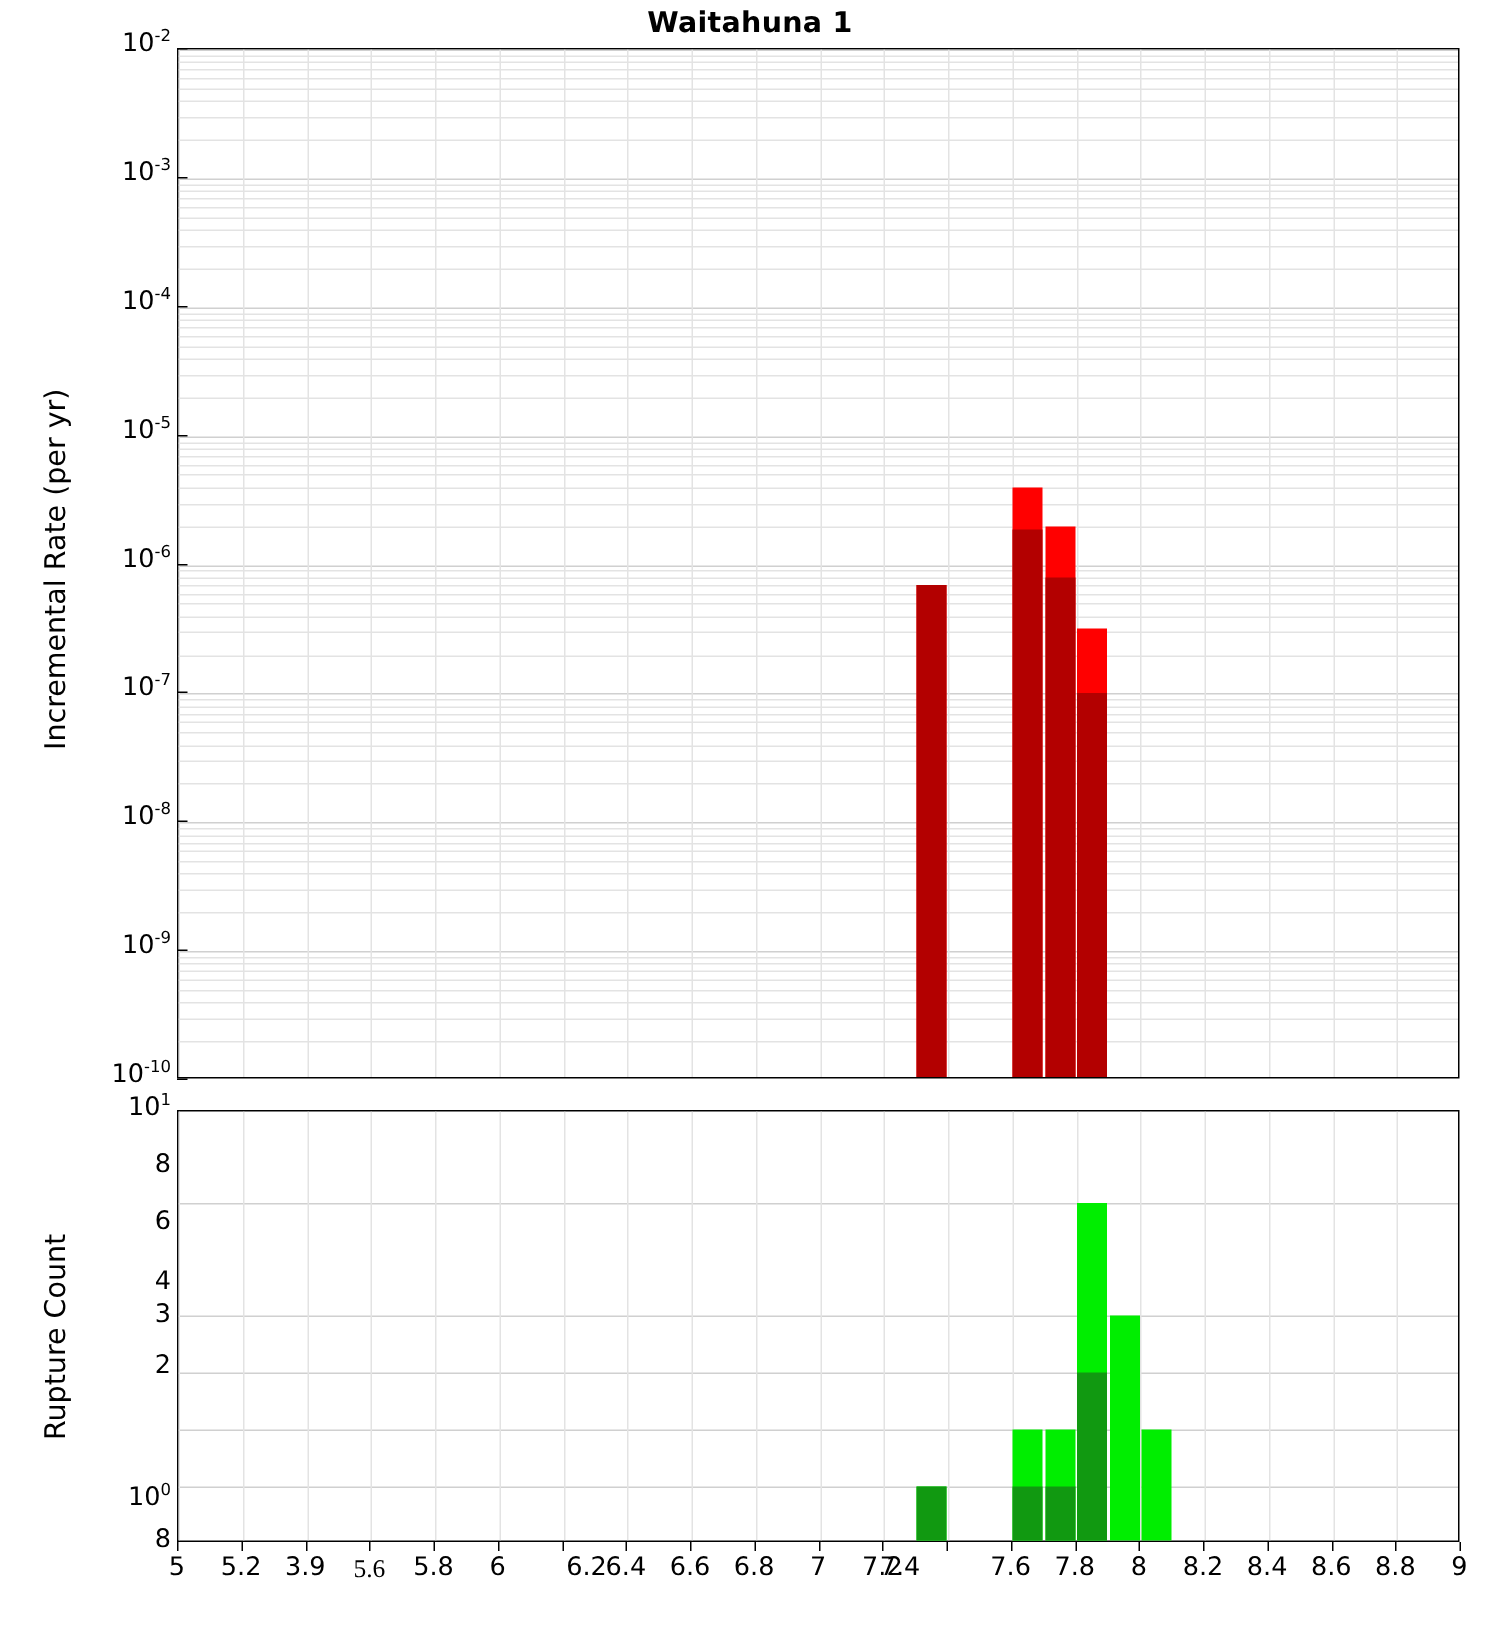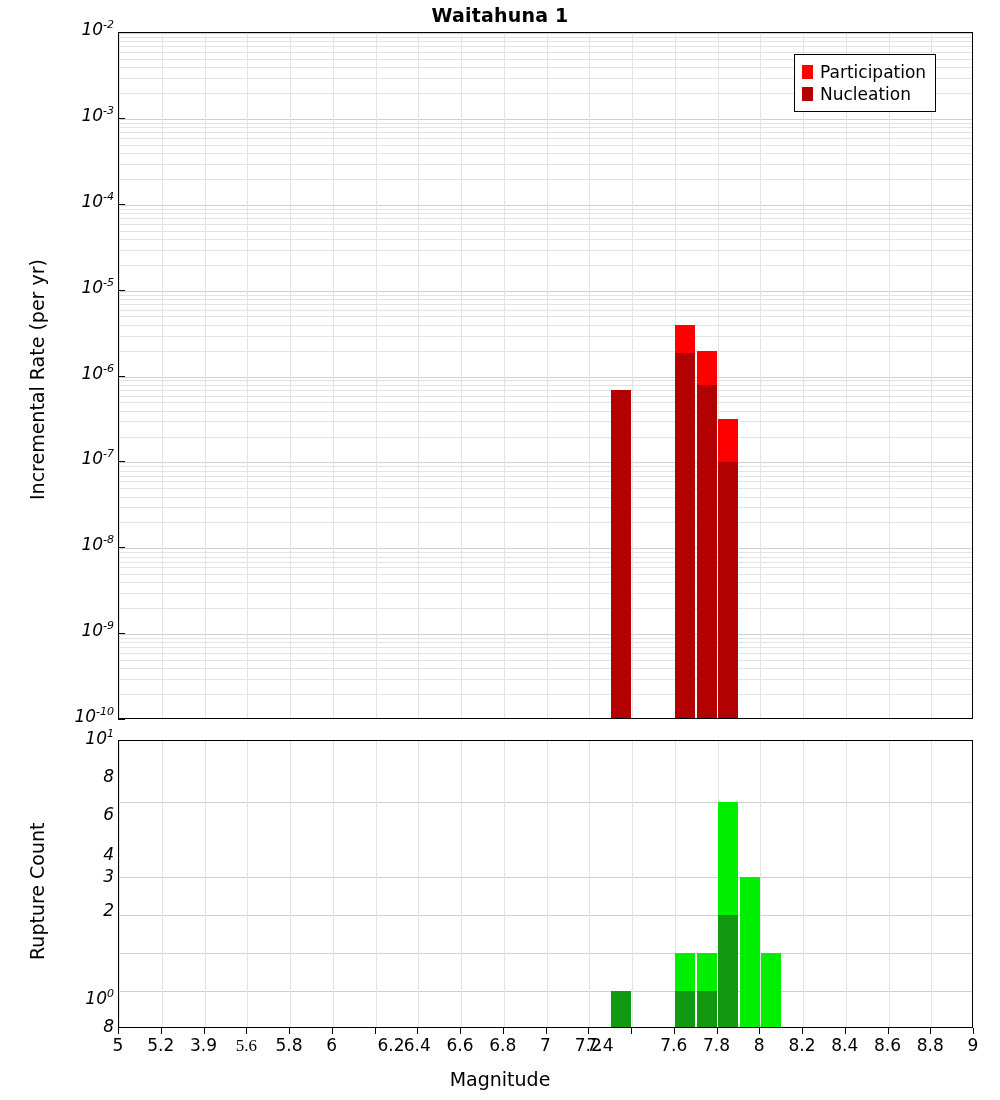--- a/index.html
+++ b/index.html
@@ -92,21 +92,20 @@
   .bar-utilized      { background: #119911; }
 
   
   .ytick {
     position: absolute;
     right: 0;
     text-align: right;
     font-size: 17px;
     white-space: nowrap;
     line-height: 1;
-    font-style: italic;
   }
   .ytick sup {
     font-size: 11px;
     vertical-align: super;
     line-height: 0;
   }
   .ytick-mark {
     position: absolute;
     width: 7px;
     height: 1px;
@@ -312,30 +311,20 @@
       <div class="ytick-mark" style="left: 118px; top: 461.375px; position: absolute;"></div>
       <div class="ytick" style="top: 536.25px; left: 18px; width: 96px;">10<sup>-8</sup></div>
       <div class="ytick-mark" style="left: 118px; top: 547.25px; position: absolute;"></div>
       <div class="ytick" style="top: 622.125px; left: 18px; width: 96px;">10<sup>-9</sup></div>
       <div class="ytick-mark" style="left: 118px; top: 633.125px; position: absolute;"></div>
       <div class="ytick" style="top: 708px; left: 18px; width: 96px;">10<sup>-10</sup></div>
       <div class="ytick-mark" style="left: 118px; top: 719px; position: absolute;"></div>
     </div>
   <div class="axis-label-y" id="ylabel-top">Incremental Rate (per yr)</div>
 
-  <div class="legend" id="legend-top">
-    <div class="legend-row">
-      <span class="legend-swatch bar-participation"></span>
-      <span class="legend-text">Participation</span>
-    </div>
-    <div class="legend-row">
-      <span class="legend-swatch bar-nucleation"></span>
-      <span class="legend-text">Nucleation</span>
-    </div>
-  </div>
 
   <div class="panel" id="panel-bottom">
     <div class="grid-layer" id="grid-bottom">
         <div class="gridline-h major" style="top: 250.105px;"></div>
         <div class="gridline-h major" style="top: 212.211px;"></div>
         <div class="gridline-h major" style="top: 174.316px;"></div>
         <div class="gridline-h major" style="top: 136.421px;"></div>
         <div class="gridline-h major" style="top: 60.6316px;"></div>
         <div class="gridline-v" style="left: 0px;"></div>
         <div class="gridline-v" style="left: 42.75px;"></div>
@@ -422,15 +411,14 @@
       <div class="xtick-label" style="left: 772px; width: 60px; top: 1037px;">8.2</div>
       <div class="xtick-mark" style="left: 844.75px; top: 1028px;"></div>
       <div class="xtick-label" style="left: 814.75px; width: 60px; top: 1037px;">8.4</div>
       <div class="xtick-mark" style="left: 887.5px; top: 1028px;"></div>
       <div class="xtick-label" style="left: 857.5px; width: 60px; top: 1037px;">8.6</div>
       <div class="xtick-mark" style="left: 930.25px; top: 1028px;"></div>
       <div class="xtick-label" style="left: 900.25px; width: 60px; top: 1037px;">8.8</div>
       <div class="xtick-mark" style="left: 973px; top: 1028px;"></div>
       <div class="xtick-label" style="left: 943px; width: 60px; top: 1037px;">9</div>
     </div>
-  <div class="axis-label-x">Magnitude</div>
 
 </div>
 
 </body></html>

